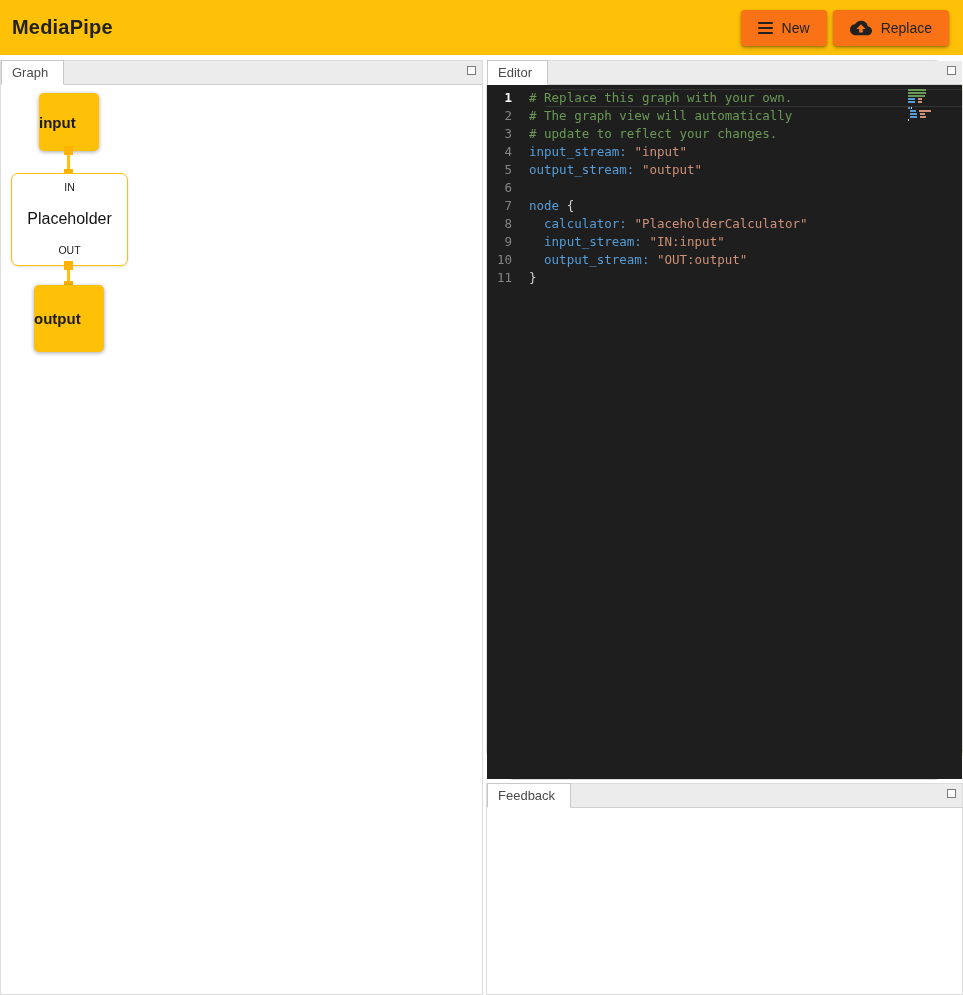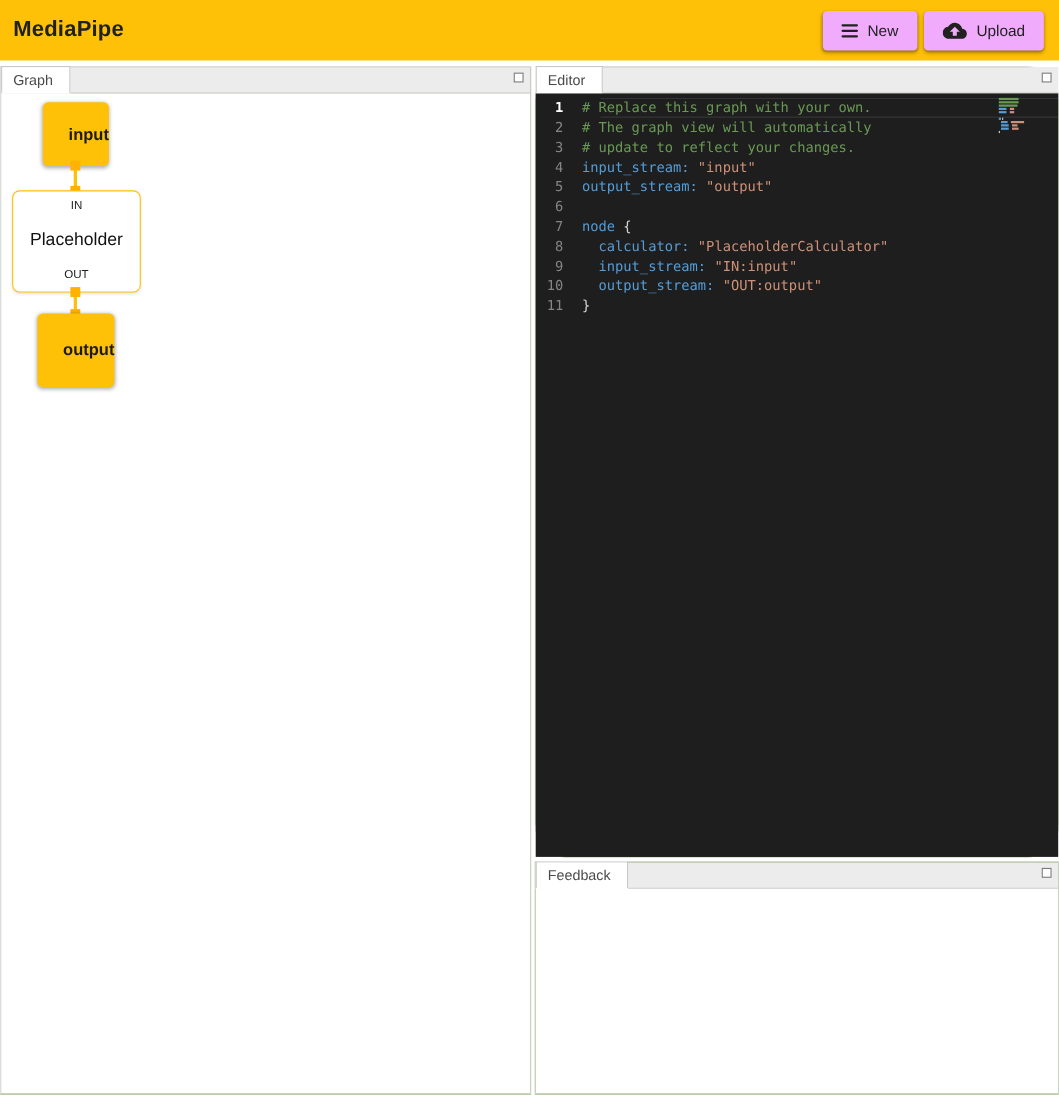--- a/index.html
+++ b/index.html
@@ -5,21 +5,21 @@
   * { margin:0; padding:0; box-sizing:border-box; }
   html,body { width:963px; height:995px; }
   body { font-family:"Liberation Sans", sans-serif; background:#ffffff; overflow:hidden; }
   .app { position:relative; width:883px; height:995px; background:#ffffff; }
 
   
   .topbar { position:absolute; left:0; top:0; width:963px; height:55px; background:#FFC107;
             display:flex; align-items:center; justify-content:space-between; padding:0 14px 0 12px; }
   .app-title { font-size:20px; font-weight:700; color:#212121; letter-spacing:0.2px; }
   .topbar-actions { display:flex; gap:6px; }
-  .tb-btn { display:flex; align-items:center; gap:9px; background:#f0abfc; border:none; border-radius:4px;
+  .tb-btn { display:flex; align-items:center; gap:9px; background:#f97316; border:none; border-radius:4px;
             height:36px; padding:0 17px; font-family:inherit; font-size:14px; font-weight:500; color:#212121;
             box-shadow:0 2px 4px rgba(0,0,0,0.28), 0 1px 2px rgba(0,0,0,0.2); cursor:pointer; }
   .menu-icon { display:inline-flex; flex-direction:column; gap:3px; }
   .menu-icon i { display:block; width:15px; height:2px; background:#212121; border-radius:1px; }
   .cloud-icon { display:inline-flex; }
 
   
   .panel { position:absolute; background:#4d7c0f; border:1px solid #dcdcdc; }
   .graph-panel    { left:0;     top:60px;  width:483px; height:935px; }
   .editor-panel   { left:486px; top:60px;  width:477px; height:720px;border-radius:31px; }
@@ -30,21 +30,21 @@
          padding:4px 15px 4px 10px; font-size:13px; color:#4a4a4a; cursor:pointer; }
   .maximise { position:absolute; right:6px; top:5px; width:9px; height:9px; border:1px solid #7a7a7a;
               background:#fdfdfd; cursor:pointer; }
   .panel-body { position:absolute; left:0; right:0; top:24px; bottom:0; }
   .splitter { position:absolute; background:#ffffff; }
   .splitter.v { left:483px; top:60px; width:3px; height:935px; cursor:col-resize; }
   .splitter.h { left:486px; top:780px; width:477px; height:3px; cursor:row-resize; }
 
   
   .graph-canvas { background:#ffffff; overflow:hidden; }
-  .gnode { position:absolute; display:flex; align-items:center; justify-content:flex-end; border-radius:5px; cursor:pointer; }
+  .gnode { position:absolute; display:flex; align-items:center; justify-content:flex-start; border-radius:5px; cursor:pointer; }
   .gnode.stream { background:#FFC107; box-shadow:0 1px 4px rgba(0,0,0,0.35); font-size:15px; font-weight:700; color:#1b1b1b; }
   .node-input  { left:38px; top:8px;   width:60px; height:58px; }
   .node-output { left:33px; top:200px; width:70px; height:67px; }
   .gnode.calc { left:10px; top:88px; width:117px; height:93px; background:#ffffff; border:1px solid #FFC107;
                 border-radius:7px; box-shadow:0 1px 3px rgba(0,0,0,0.12); flex-direction:column;
                 justify-content:space-between; padding:7px 0 9px 0; }
   .port { font-size:10.5px; color:#212121; }
   .calc-label { font-size:16px; color:#111111; }
   .edge { position:absolute; left:66px; width:3px; background:#FFC107; }
   .edge::before, .edge::after { content:""; position:absolute; left:-3px; width:9px; height:9px; background:#FFB300; }
@@ -84,21 +84,21 @@
             <i></i>
           </span>
         <span>New</span>
       </button>
       <button class="tb-btn">
         <span class="cloud-icon">
           <svg width="22" height="22" viewBox="0 0 24 24" aria-hidden="true">
             <path fill="#212121" d="M19.35 10.04A7.49 7.49 0 0 0 12 4C9.11 4 6.6 5.64 5.35 8.04A5.994 5.994 0 0 0 0 14c0 3.31 2.69 6 6 6h13c2.76 0 5-2.24 5-5 0-2.64-2.05-4.78-4.65-4.96zM14 13v4h-4v-4H7l5-5 5 5h-3z"></path>
           </svg>
         </span>
-        <span>Upload</span>
+        <span>Replace</span>
       </button>
     </div>
   </header>
 
   <section class="panel graph-panel">
     <div class="panel-header">
       <div class="tab">
         <span>Graph</span>
       </div>
       <span class="maximise"></span>

